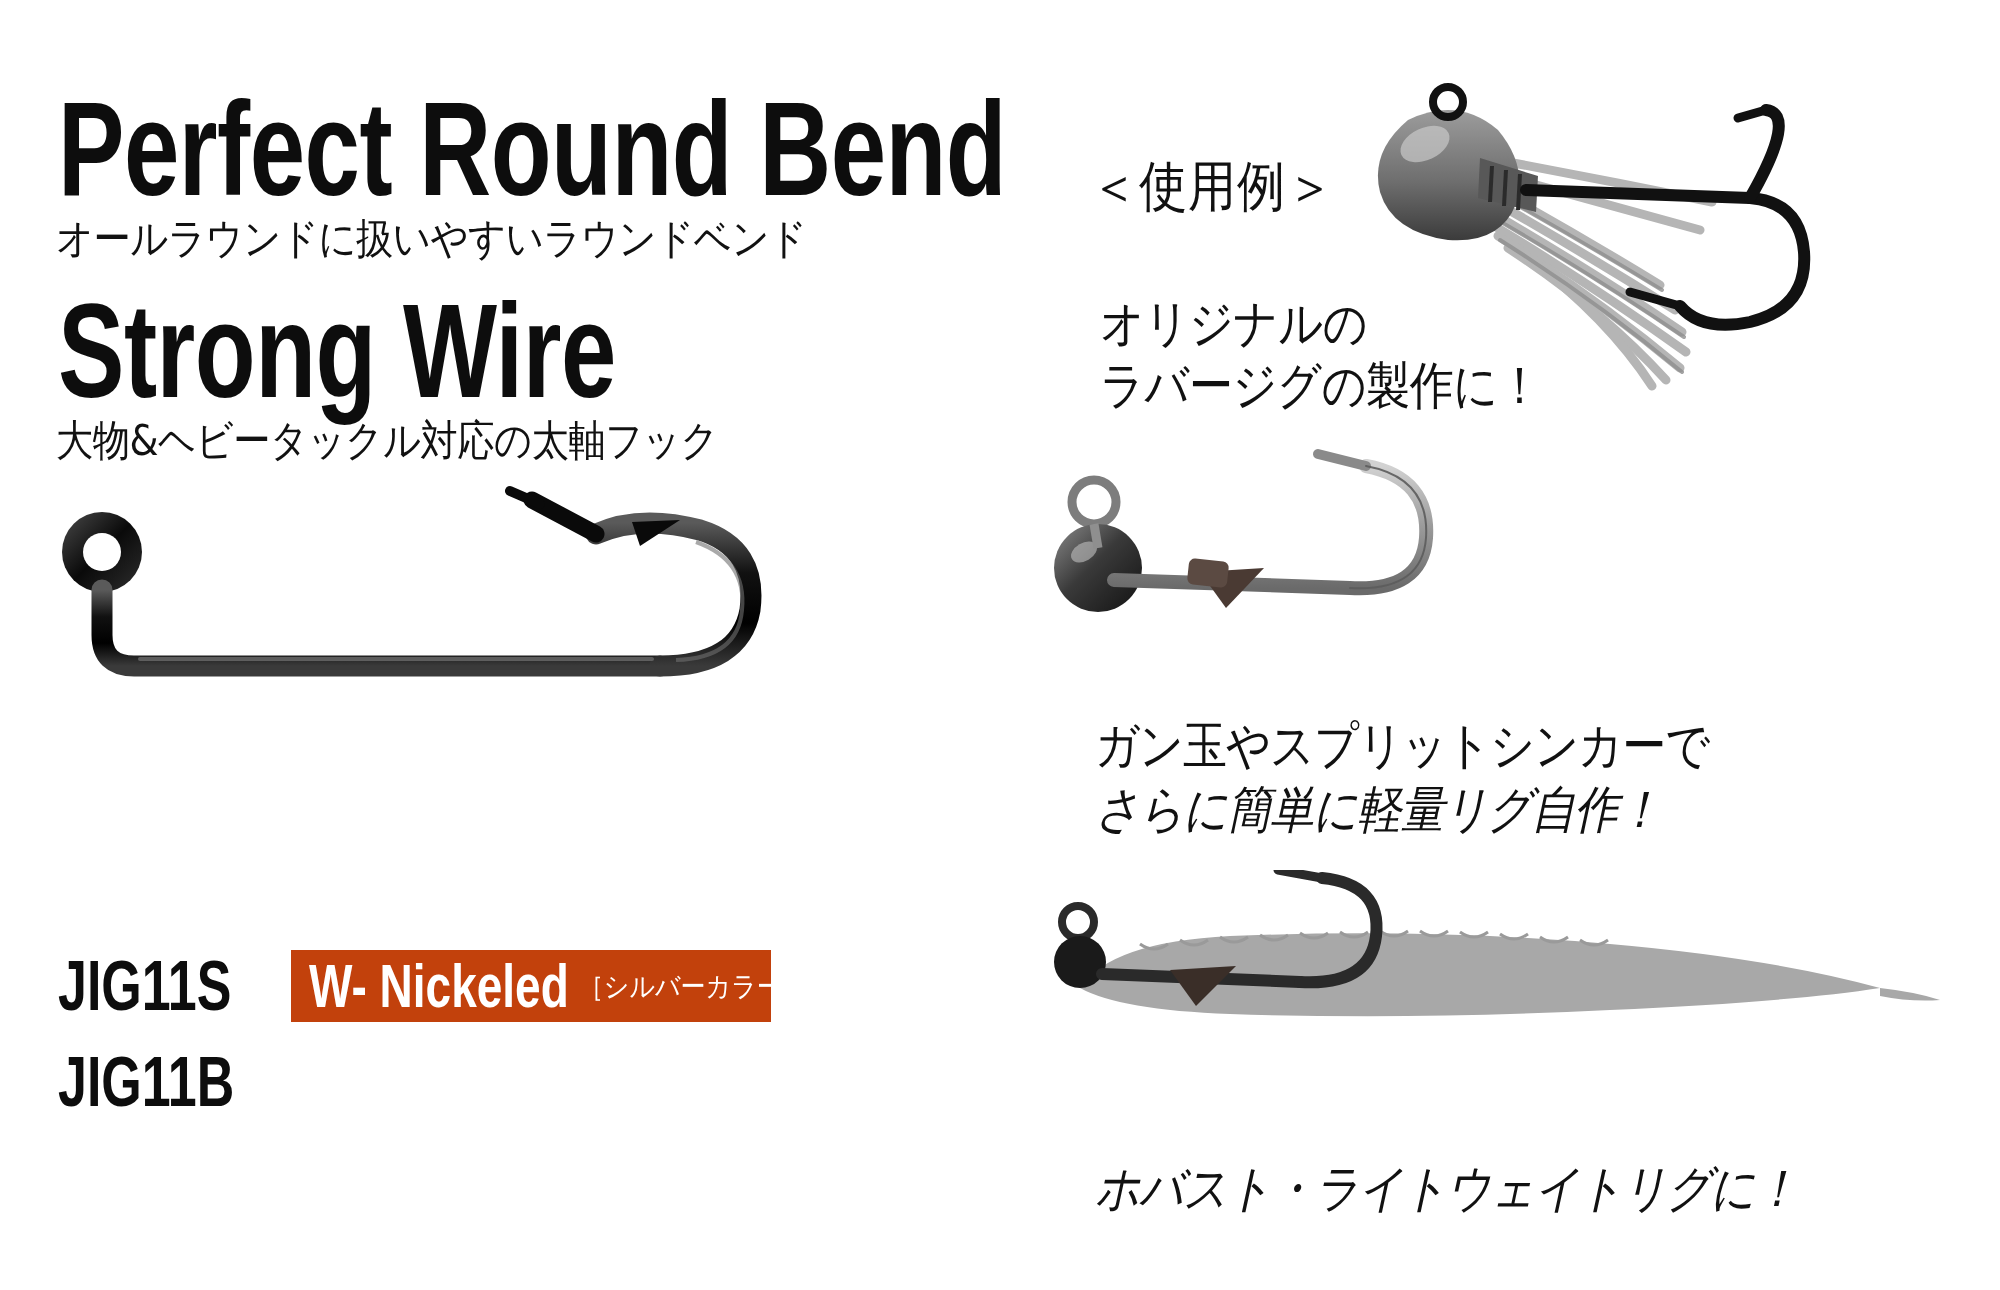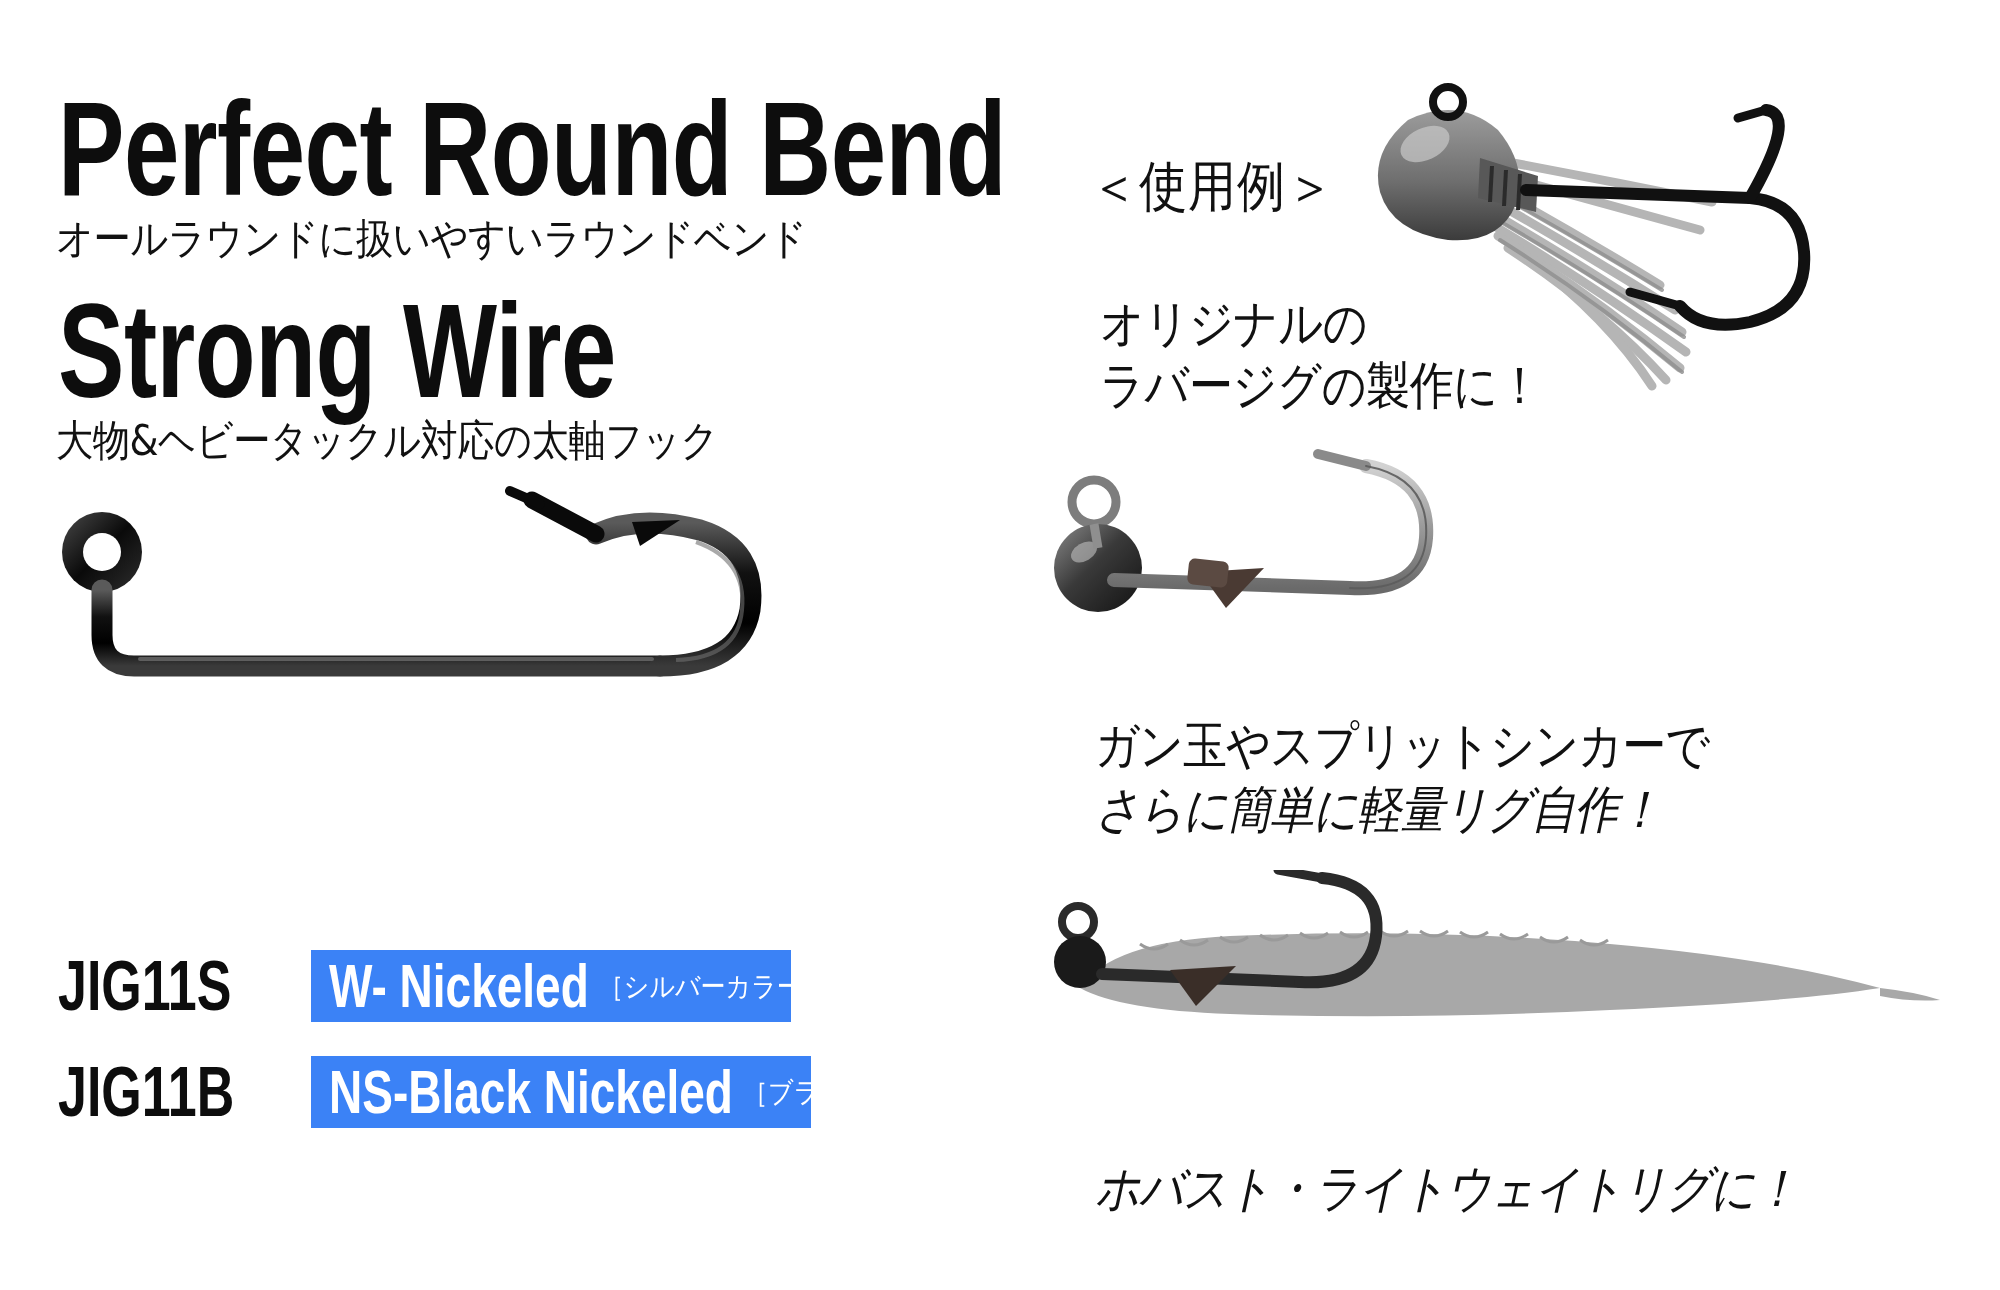--- a/index.html
+++ b/index.html
@@ -29,33 +29,33 @@
     font-family:"DejaVu Sans","Liberation Sans",sans-serif;
     font-weight:400;
     white-space:nowrap;
     color:#111;
     transform-origin:left top;
   }
   #s-prb{left:56px;top:210px;font-size:38px;transform:scaleX(.98) scaleY(1.12);letter-spacing:-0.5px;}
   #s-sw{left:56px;top:412px;font-size:38px;transform:scaleX(.98) scaleY(1.12);letter-spacing:-0.5px;}
 
   
-  .badge-row{position:absolute;display:flex;align-items:center;gap:20px;}
+  .badge-row{position:absolute;display:flex;align-items:center;}
   #badge-row-1{left:58px;top:950px;}
   #badge-row-2{left:58px;top:1056px;}
 
   .badge-code{
     font-family:"Liberation Sans Narrow","Liberation Sans",sans-serif;
     font-weight:700;font-size:52px;line-height:1;
     color:#0d0d0d;white-space:nowrap;
     transform:scaleY(1.35) scaleX(1.0);transform-origin:left center;
     width:215px;display:block;
   }
   .badge-bar{
-    background:#3b82f6;color:#fff;
+    background:#c2410c;color:#fff;
     height:72px;display:flex;align-items:center;
     padding:0 14px 0 18px;box-sizing:border-box;
     margin-left:18px;
   }
   #badge-bar-1{width:480px;}
   #badge-bar-2{width:500px;}
   .badge-name{
     font-family:"Liberation Sans Narrow","Liberation Sans",sans-serif;
     font-weight:700;font-size:46px;line-height:1;color:#fff;white-space:nowrap;
     transform:scaleY(1.32);transform-origin:left center;
@@ -138,24 +138,20 @@
   <div class="badge-row" id="badge-row-1">
     <span class="badge-code">JIG11S</span>
     <div class="badge-bar" id="badge-bar-1">
       <span class="badge-name">W- Nickeled</span>
       <span class="badge-color">［シルバーカラー］</span>
     </div>
   </div>
 
   <div class="badge-row" id="badge-row-2">
     <span class="badge-code">JIG11B</span>
-    <div class="badge-bar" id="badge-bar-2">
-      <span class="badge-name">NS-Black Nickeled</span>
-      <span class="badge-color">［ブラック］</span>
-    </div>
   </div>
 
   <div class="jp" id="lbl-usage">＜使用例＞</div>
 
   <div class="art" id="art-rubber-jig">
     <svg width="560" height="330" viewBox="0 0 560 330" xmlns="http://www.w3.org/2000/svg">
       <defs>
         <linearGradient id="headGrad" x1="0" y1="0" x2="0" y2="1">
           <stop offset="0%" stop-color="#9c9c9c"></stop>
           <stop offset="55%" stop-color="#6e6e6e"></stop>

